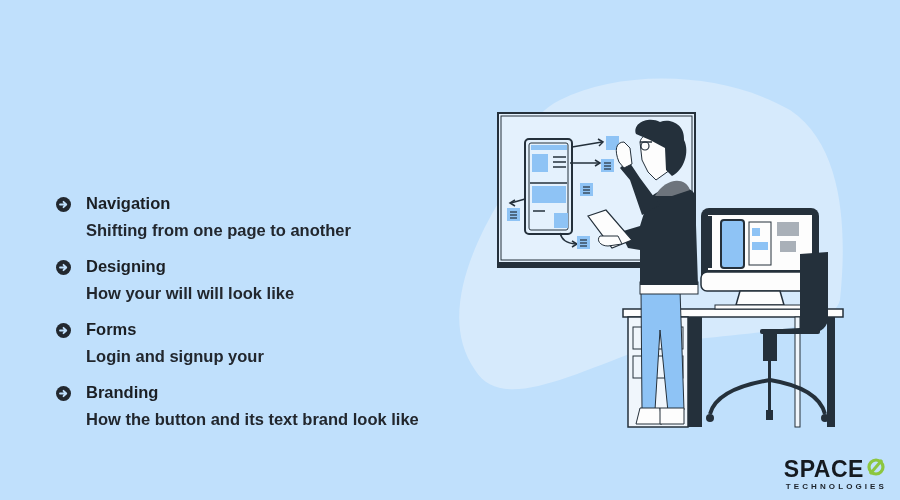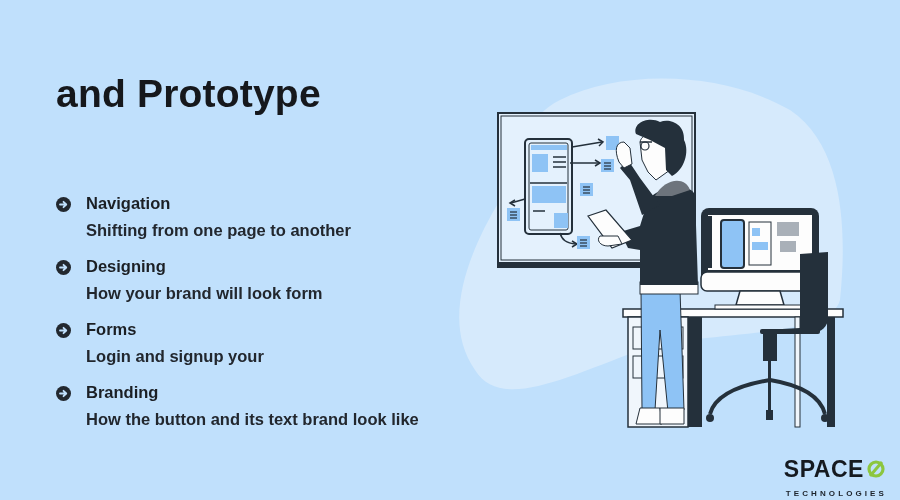--- a/index.html
+++ b/index.html
@@ -29,24 +29,24 @@
     }
     .feature-desc {
       position: absolute; left: 30px; top: 27px; font-size: 16.5px; color: #22272e;
       white-space: nowrap;
       font-weight: bold;
     }
     .illustration { position: absolute; left: 0; top: 0; width: 900px; height: 500px; }
     .logo { position: absolute; right: 13px; top: 457px; text-align: center; }
     .logo-main {
       font-size: 23px; font-weight: 700; color: #151a20; letter-spacing: 0.5px; line-height: 24px;
-      display: flex; align-items: center; justify-content: center; gap: 2px;
+      display: flex; justify-content: center; gap: 2px;
     }
     .logo-sub {
-      font-size: 8px; font-weight: 700; color: #1c222a; letter-spacing: 3.1px; margin-top: 8px;
+      font-size: 8px; font-weight: 700; color: #1c222a; letter-spacing: 3.1px; margin-top: 1px;
       padding-left: 3px;
     }
   </style>
 </head>
 <body>
 
 <svg class="illustration" viewBox="0 0 900 500" xmlns="http://www.w3.org/2000/svg">
 
   <path d="M560 100 C 620 70, 720 70, 790 110 C 850 150, 845 250, 840 300 C 830 340, 700 330, 640 350 C 560 380, 500 410, 475 370 C 440 320, 470 250, 500 200 C 520 160, 520 120, 560 100 Z" fill="#d6eafc"></path>
 
@@ -152,41 +152,40 @@
     <path d="M636 134 C 632 122, 650 116, 660 122 C 670 118, 685 124, 684 140 C 690 152, 684 170, 672 176 L 666 170 L 665 148 L 650 140 Z" fill="#24303b"></path>
     <path d="M640 142 L 652 142" stroke="#24303b" stroke-width="1.5"></path>
     <circle cx="645" cy="146" r="4" fill="none" stroke="#24303b" stroke-width="1.2"></circle>
 
     <path d="M588 216 L 606 210 L 632 240 L 612 248 Z" fill="#fdfdfd" stroke="#24303b" stroke-width="1.2"></path>
     <path d="M600 236 C 596 240, 600 246, 608 246 L 622 244 L 618 236 Z" fill="#fdfdfd" stroke="#24303b" stroke-width="1"></path>
   </g>
 </svg>
 
 <h1 class="title">
-  <span>and Prototype</span>
 </h1>
 
 <ul class="features">
   <li class="feature">
     <span class="bullet">
       <svg width="11" height="11" viewBox="0 0 11 11">
           <path d="M2 5.5 H8 M5.5 2.8 L8.3 5.5 L5.5 8.2" stroke="#c0e0fc" stroke-width="1.8" fill="none" stroke-linecap="round" stroke-linejoin="round"></path>
         </svg>
     </span>
     <span class="feature-title">Navigation</span>
     <span class="feature-desc">Shifting from one page to another</span>
   </li>
   <li class="feature">
     <span class="bullet">
       <svg width="11" height="11" viewBox="0 0 11 11">
           <path d="M2 5.5 H8 M5.5 2.8 L8.3 5.5 L5.5 8.2" stroke="#c0e0fc" stroke-width="1.8" fill="none" stroke-linecap="round" stroke-linejoin="round"></path>
         </svg>
     </span>
     <span class="feature-title">Designing</span>
-    <span class="feature-desc">How your brand will look form</span>
+    <span class="feature-desc">How your will will look like</span>
   </li>
   <li class="feature">
     <span class="bullet">
       <svg width="11" height="11" viewBox="0 0 11 11">
           <path d="M2 5.5 H8 M5.5 2.8 L8.3 5.5 L5.5 8.2" stroke="#c0e0fc" stroke-width="1.8" fill="none" stroke-linecap="round" stroke-linejoin="round"></path>
         </svg>
     </span>
     <span class="feature-title">Forms</span>
     <span class="feature-desc">Login and signup your</span>
   </li>

